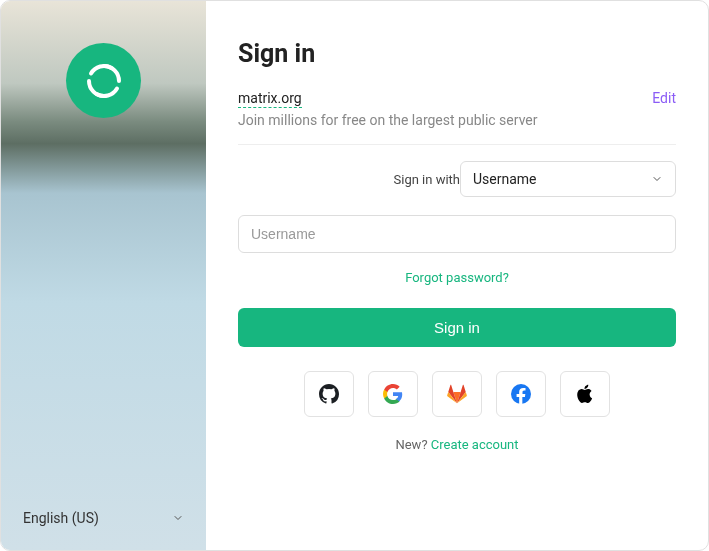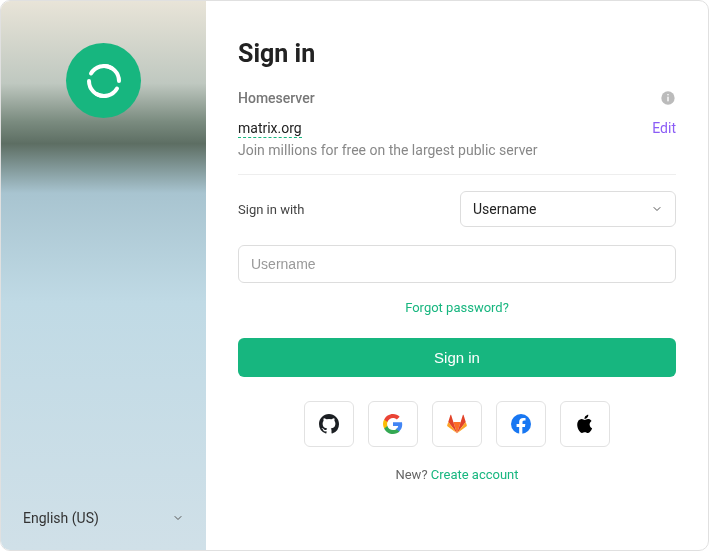--- a/index.html
+++ b/index.html
@@ -81,21 +81,21 @@
     .hs-edit { color: #8b5cf6; font-size: 14px; cursor: pointer; }
     .hs-desc { color: #888; font-size: 14px; margin-bottom: 16px; }
     .divider {
       border: none;
       border-top: 1px solid #eee;
       margin-bottom: 16px;
     }
     .signinwith-row {
       display: flex;
       align-items: center;
-      justify-content: space-between;
+      justify-content: flex-end;
       margin-bottom: 18px;
     }
     .signinwith-label { font-size: 13px; color: #444; }
     .method-select {
       width: 216px;
       border: 1px solid #ddd;
       border-radius: 6px;
       padding: 9px 12px;
       display: flex;
       align-items: center;
@@ -166,28 +166,20 @@
     <span>English (US)</span>
     <svg class="chevron" viewBox="0 0 24 24">
         <path d="M6 9l6 6 6-6" stroke="#555" stroke-width="2" fill="none" stroke-linecap="round"></path>
       </svg>
   </div>
 </div>
 
 <div class="right-panel">
   <h1 class="title">Sign in</h1>
 
-  <div class="homeserver-row">
-    <span class="hs-label">Homeserver</span>
-    <svg class="info-icon" viewBox="0 0 24 24">
-        <circle cx="12" cy="12" r="10" fill="#bbb"></circle>
-        <rect x="11" y="10" width="2" height="7" fill="#fff"></rect>
-        <rect x="11" y="6" width="2" height="2" fill="#fff"></rect>
-      </svg>
-  </div>
 
   <div class="hs-server-row">
     <span class="hs-server">matrix.org</span>
     <span class="hs-edit">Edit</span>
   </div>
   <div class="hs-desc">Join millions for free on the largest public server</div>
 
   <hr class="divider">
 
   <div class="signinwith-row">

